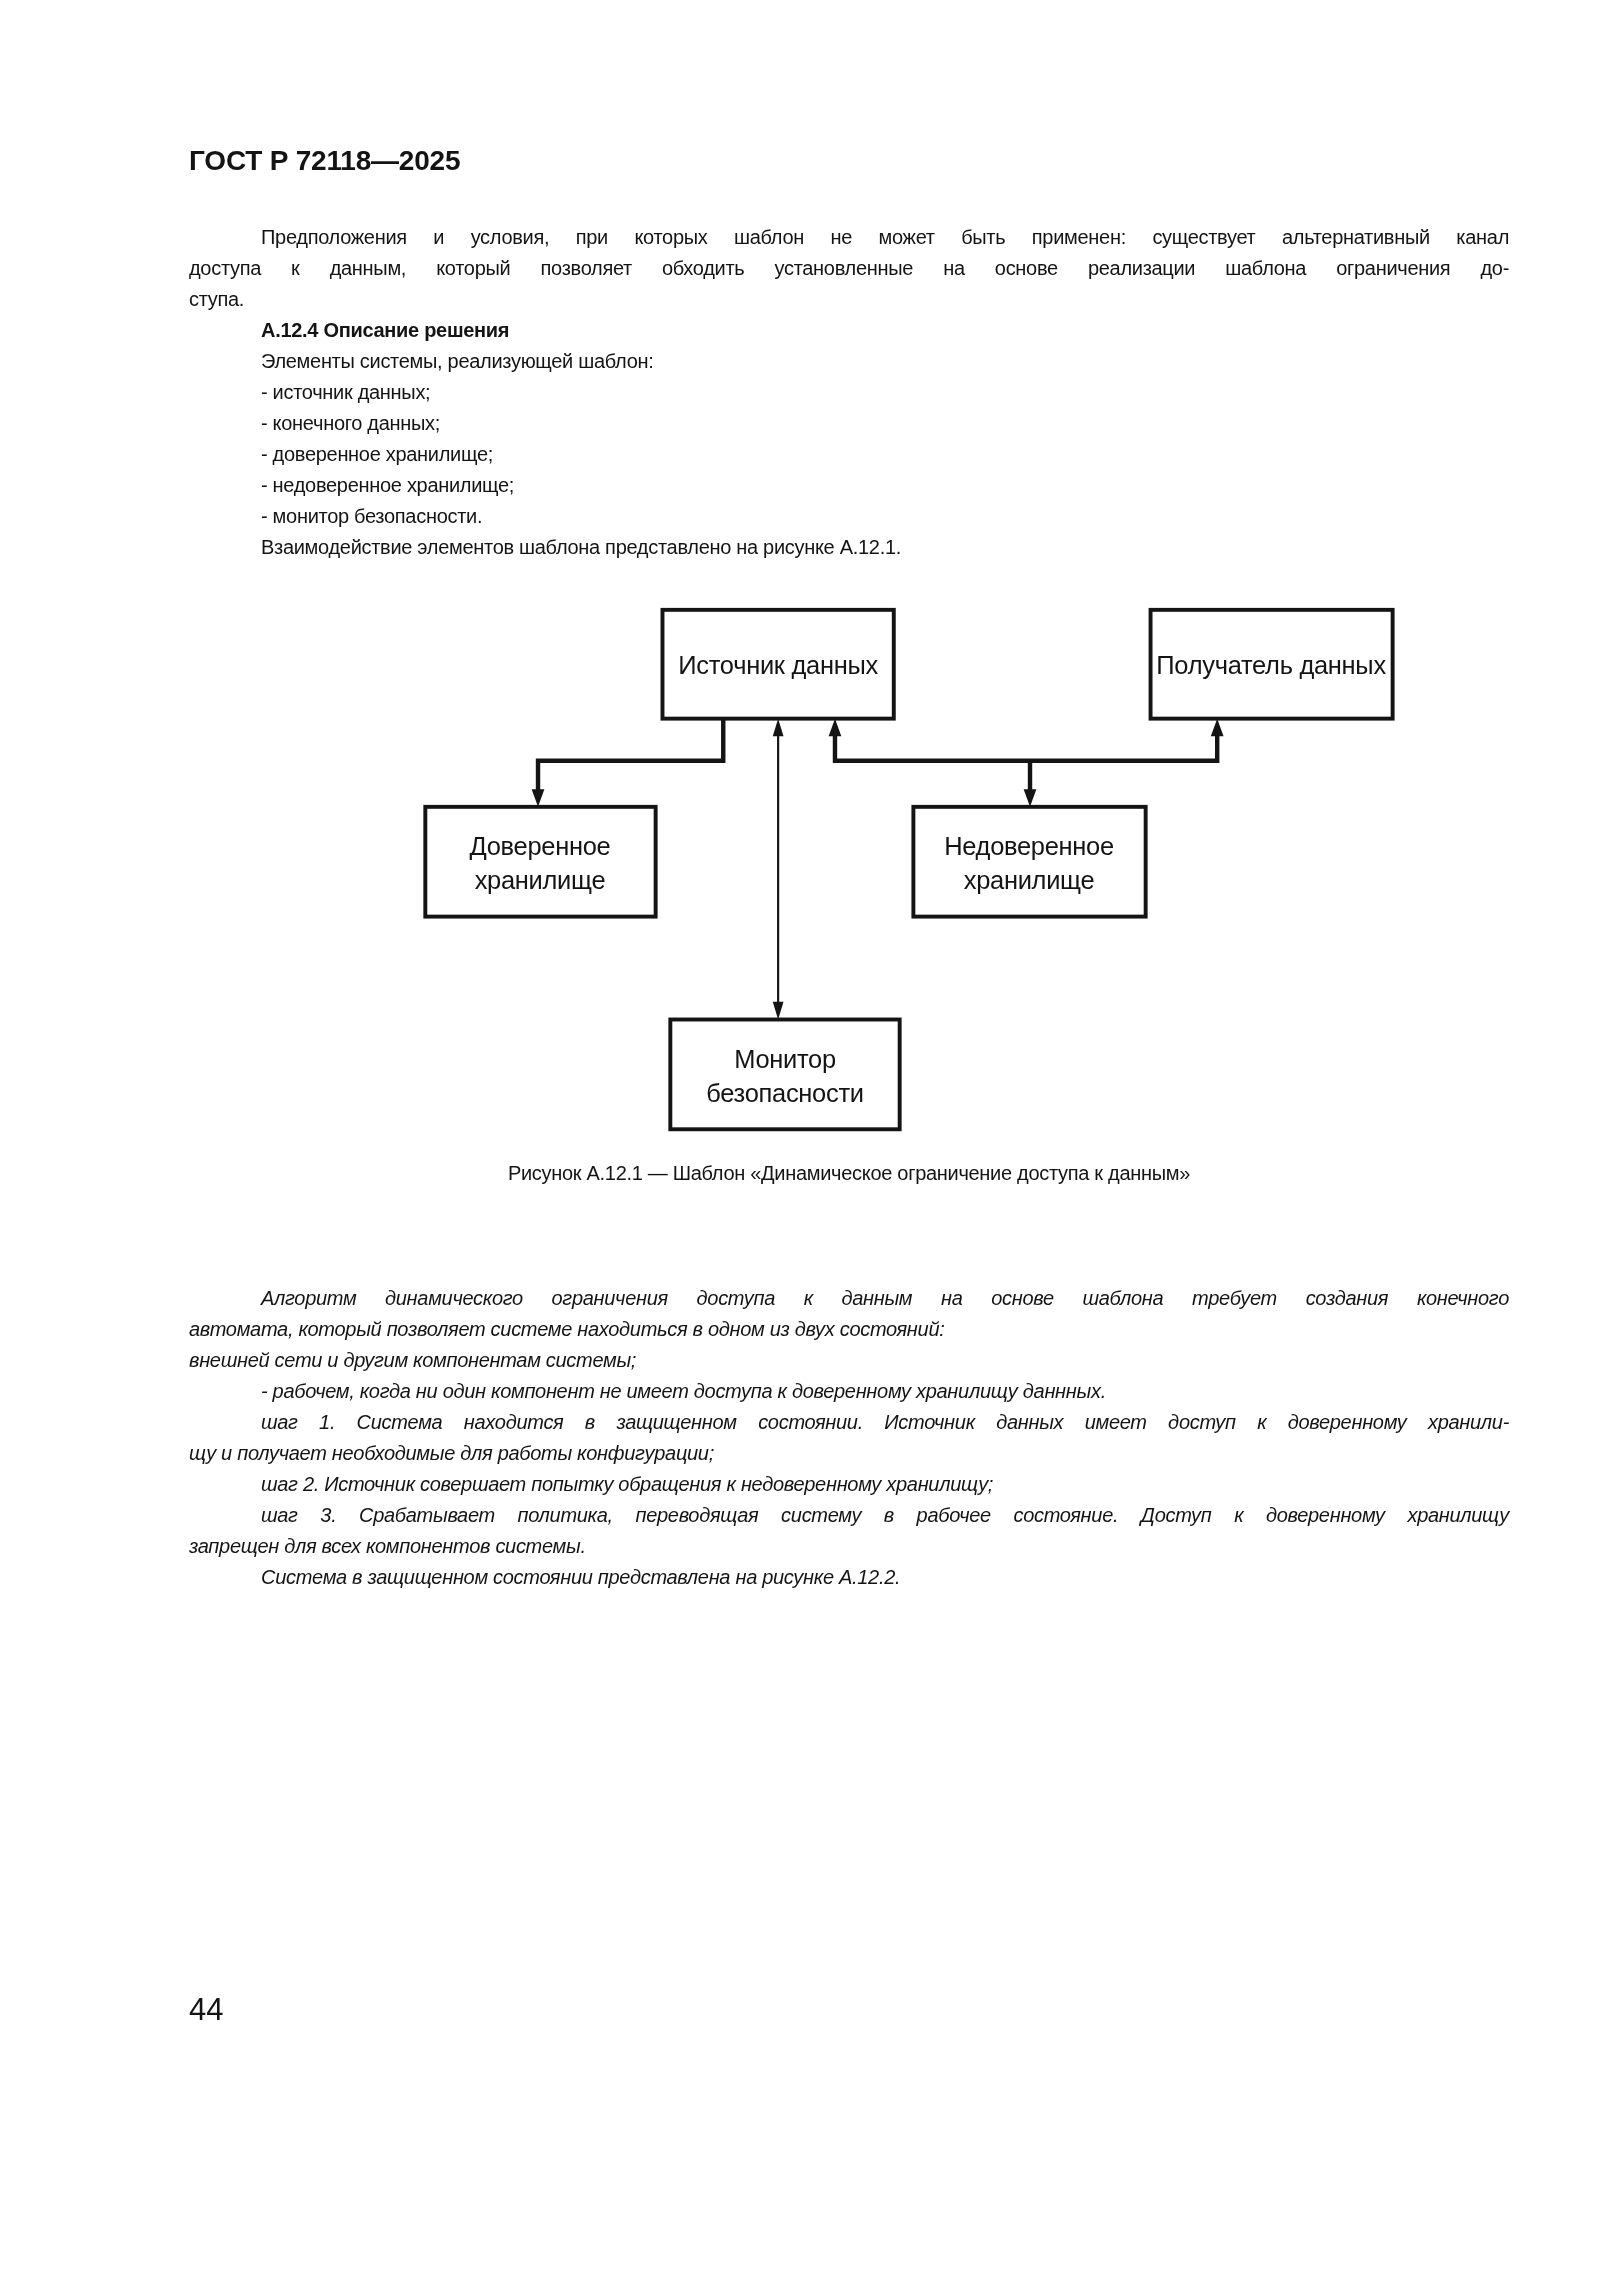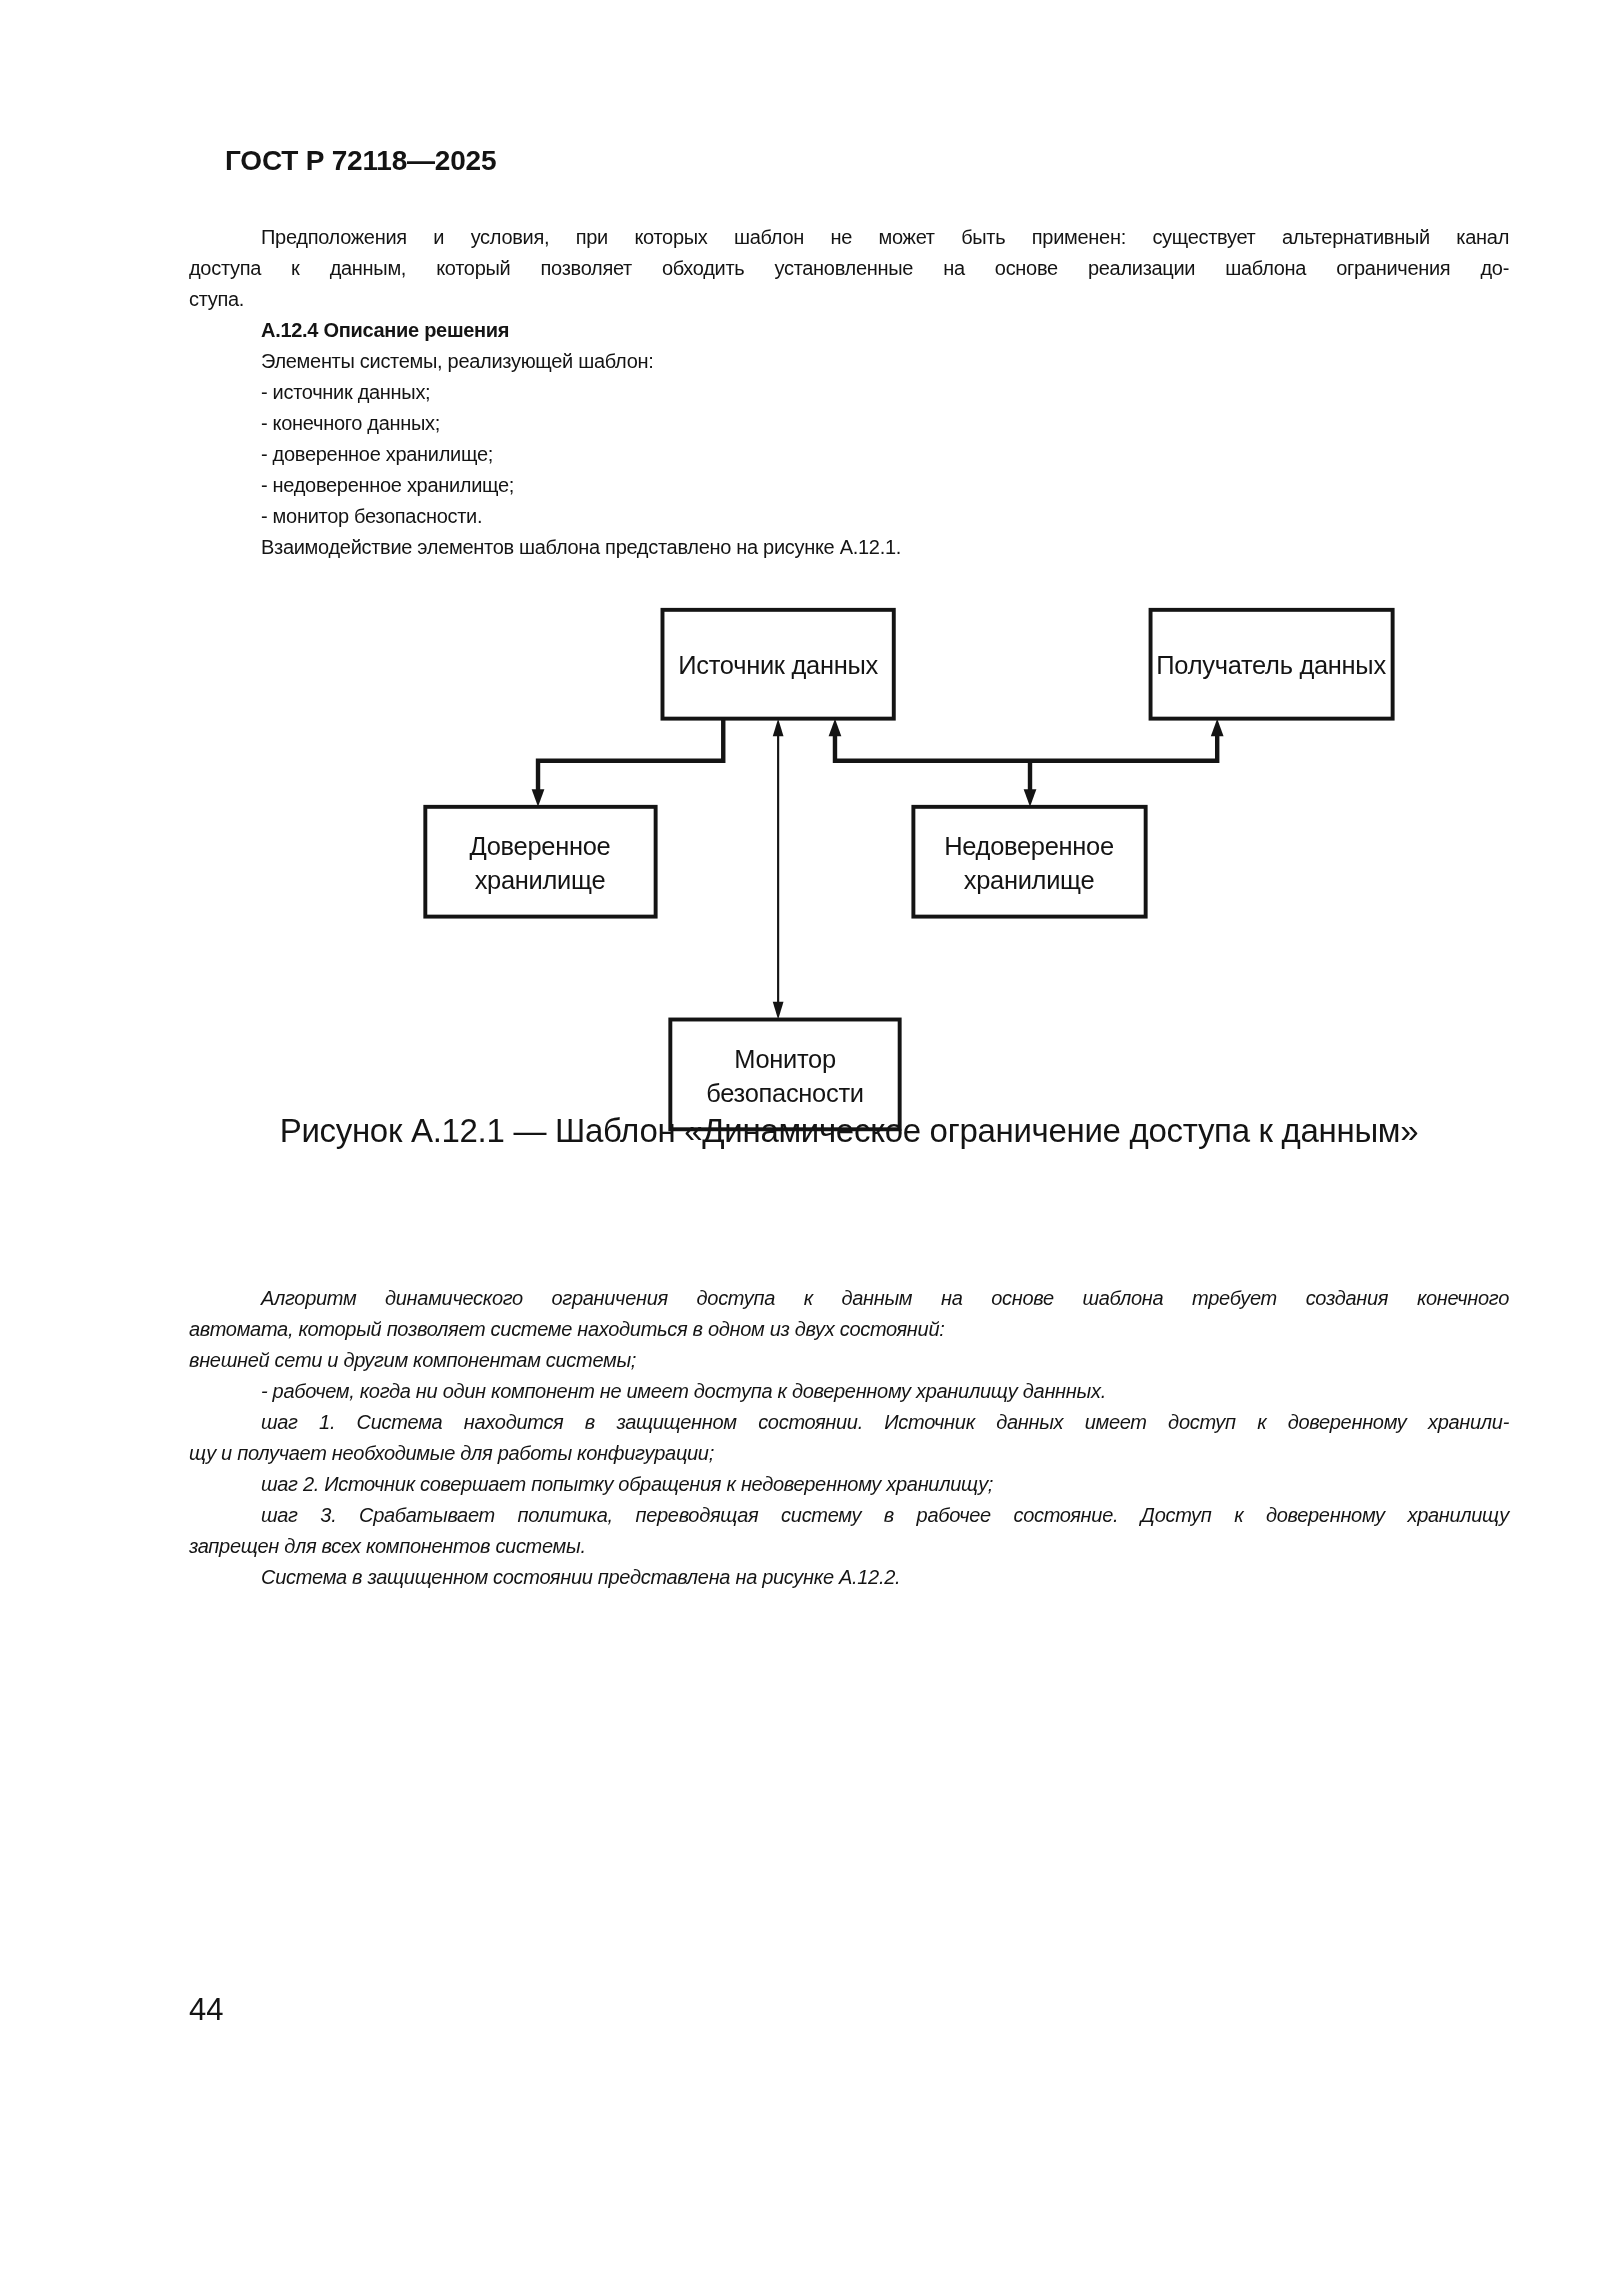--- a/index.html
+++ b/index.html
@@ -8,39 +8,38 @@
     background: #ffffff;
     position: relative;
     font-family: "Liberation Sans", sans-serif;
     color: #141414;
     -webkit-font-smoothing: antialiased;
   }
   .doc-header {
     position: absolute; left: 189px; top: 145px;
     font-size: 28px; font-weight: bold; letter-spacing: -0.2px;
     white-space: nowrap;
-    margin-left: 36px;
   }
   .textblock {
     position: absolute; left: 189px; width: 1320px;
     font-size: 20px; line-height: 31px; letter-spacing: -0.3px;
   }
   #block1 { top: 222px; }
   #block2 { top: 1283px; font-style: italic; }
   .ln { white-space: pre-wrap; }
   .ln.just { text-align: justify; text-align-last: justify; }
   .ln.ind { padding-left: 72px; }
   .ln.ind.just { padding-left: 0; text-indent: 72px; }
   .ln.bold { font-weight: bold; }
   .figure-wrap {
     position: absolute; left: 0; top: 598px; width: 1621px; height: 549px; margin-left: 48px;
   }
   .figure-caption {
-    position: absolute; left: 189px; top: 1112px; width: 1320px;
-    text-align: center; font-size: 33px; letter-spacing: -0.3px;
+    position: absolute; left: 189px; top: 1162px; width: 1320px;
+    text-align: center; font-size: 20px; letter-spacing: -0.3px;
   }
   .page-number {
     position: absolute; left: 189px; top: 1992px;
     font-size: 31px;
   }
   svg .node { fill: #ffffff; stroke: #141414; stroke-width: 4px; }
   svg .conn-thick { fill: none; stroke: #141414; stroke-width: 4.5px; }
   svg .conn-thin { fill: none; stroke: #141414; stroke-width: 2.2px; }
   svg .arrowhead { fill: #141414; stroke: none; }
   svg .node-label {

